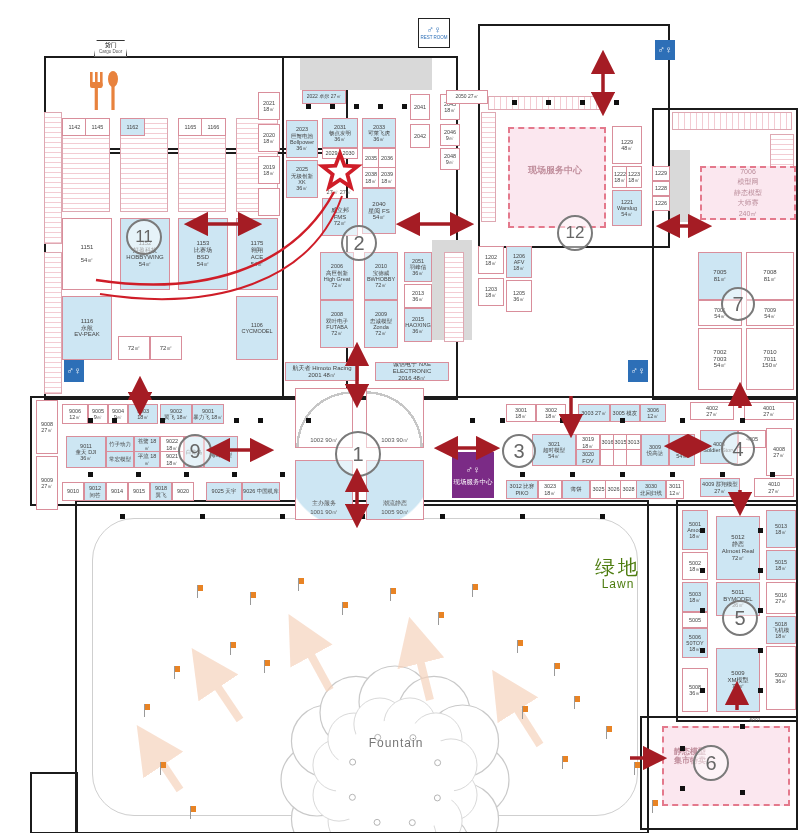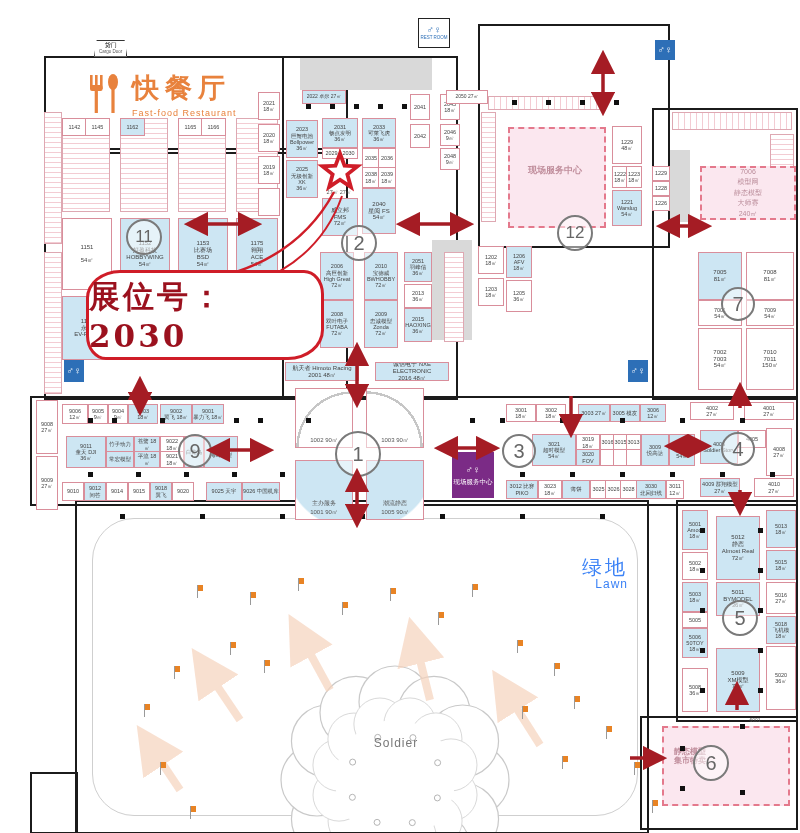--- a/index.html
+++ b/index.html
@@ -59,22 +59,22 @@
   .restaurant .en{font-size:9px;display:block;letter-spacing:1px;margin-top:2px;}
   .callout{position:absolute;left:86px;top:270px;width:232px;height:84px;z-index:9;
            background:#fff;border:3px solid #cf1d28;
            border-radius:34px 20px 36px 20px / 28px 24px 30px 24px;
            display:flex;align-items:center;justify-content:center;
            font-family:"DejaVu Serif","Liberation Serif",serif;font-weight:bold;
            font-size:31px;color:#9b111e;letter-spacing:3px;}
   .fountain-label{position:absolute;left:318px;top:736px;width:156px;z-index:3;text-align:center;color:#333;}
   .fountain-label .zh{font-size:29px;letter-spacing:16px;text-indent:16px;}
   .fountain-label .en{font-size:12px;color:#777;letter-spacing:1px;}
-  .lawn{position:absolute;left:564px;top:556px;width:64px;z-index:2;color:#3b82f6;
-        text-align:right;font-size:20px;letter-spacing:3px;line-height:1.1;}
+  .lawn{position:absolute;left:586px;top:556px;width:64px;z-index:2;color:#4d7c0f;
+        text-align:center;font-size:20px;letter-spacing:3px;line-height:1.1;}
   .lawn .en{font-size:12px;letter-spacing:1px;display:block;}
   svg.overlay{position:absolute;left:0;top:0;z-index:7;pointer-events:none;}
   svg.under{position:absolute;z-index:1;pointer-events:none;}
 </style>
 </head>
 <body>
 
 <div id="map">
 
 
@@ -87,33 +87,29 @@
       <g fill="#e8823d">
         <rect x="4" y="2" width="2.6" height="14"></rect>
           <rect x="9" y="2" width="2.6" height="14"></rect>
           <rect x="14" y="2" width="2.6" height="14"></rect>
         <rect x="4" y="12" width="12.6" height="6" rx="2"></rect>
           <rect x="8.7" y="16" width="3.2" height="24"></rect>
         <ellipse cx="27" cy="9" rx="5" ry="8"></ellipse>
           <rect x="25.4" y="14" width="3.2" height="26"></rect>
       </g>
     </svg>
-    <div>
-      <div class="zh">快餐厅</div>
-      <span class="en">Fast-food Restaurant</span>
-    </div>
   </div>
 
   <div class="courtring"></div>
   <div class="lawn">
     <span>绿地</span>
     <span class="en">Lawn</span>
   </div>
   <div class="fountain-label">
-    <div class="en">Soldier</div>
+    <div class="en">Fountain</div>
   </div>
 
   <div class="service">
     <span style="font-size:10px;">♂♀</span>
     <span>现场服务中心</span>
   </div>
 
   <svg class="under" id="fount-svg" style="left:245px;top:640px;" width="310" height="193" viewBox="0 0 310 193">
       <circle cx="228" cy="140" r="36" fill="#fff" stroke="#c9c9c9" stroke-width="1.2"></circle>
       <circle cx="217.54998149518622" cy="179" r="36" fill="#fff" stroke="#c9c9c9" stroke-width="1.2"></circle>
@@ -159,23 +155,20 @@
     </defs>
     <g stroke="#f6d3bd" stroke-width="8" opacity="0.7" marker-end="url(#softhead)">
       <line x1="165" y1="220" x2="130" y2="168"></line>
       <line x1="255" y1="190" x2="225" y2="135"></line>
       <line x1="355" y1="200" x2="340" y2="140"></line>
       <line x1="465" y1="245" x2="430" y2="190"></line>
       <line x1="105" y1="290" x2="75" y2="245"></line>
     </g>
   </svg>
 
-  <div class="callout">
-    <span>展位号：2030</span>
-  </div>
 
   <svg class="overlay" id="ar-svg" width="800" height="833" viewBox="0 0 800 833">
     <defs>
       <marker id="mh" markerWidth="7" markerHeight="7" refX="3.5" refY="3.5" orient="auto-start-reverse">
         <path d="M0,0 L7,3.5 L0,7 Z" fill="#a51c24"></path>
       </marker>
     </defs>
     <g>
       <path d="M334,192 C292,270 200,296 96,280" fill="none" stroke="#cf1d28" stroke-width="2.5"></path>
       <path d="M342,196 C312,282 214,312 100,294" fill="none" stroke="#cf1d28" stroke-width="2"></path>

